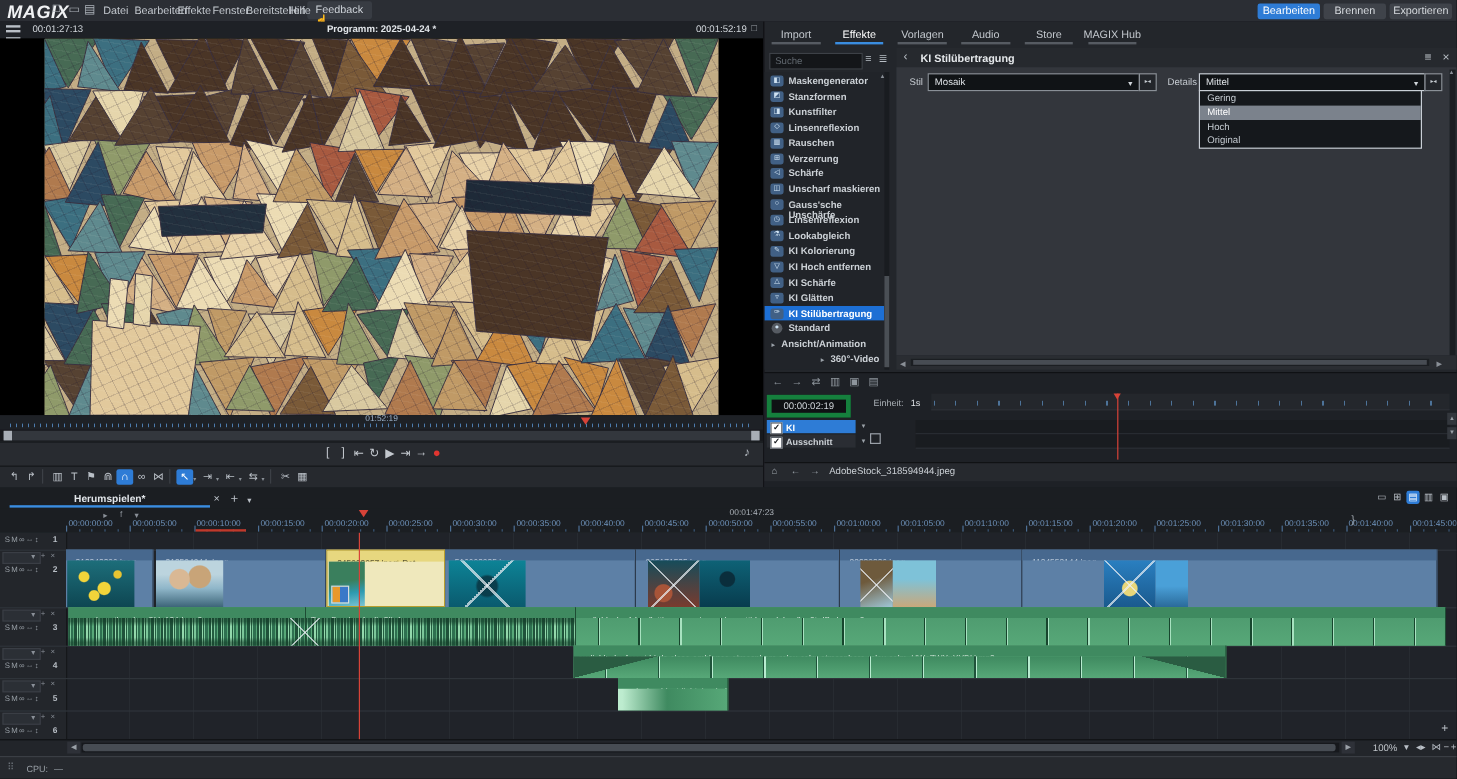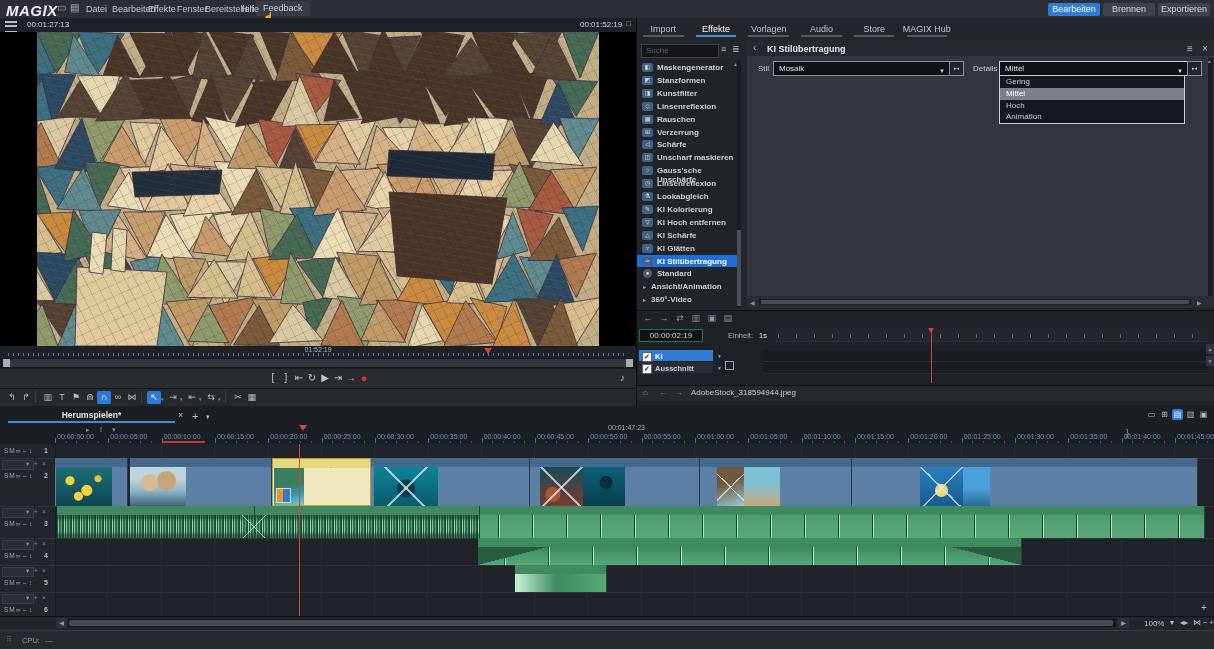--- a/index.html
+++ b/index.html
@@ -83,21 +83,21 @@
   #dhscroll{left:110px;top:278px;width:468px;height:12px;background:#2a2d32;}
   .harrow{font-size:6px;color:#8a9097;}
   #dhtrack{left:122px;top:281px;width:432px;height:6px;background:#1b1e22;}
   #dhthumb{left:124px;top:282px;width:428px;height:4px;background:#474c53;}
   #dvscroll{left:571px;top:40px;width:5px;height:238px;background:#1b1e22;}
   #dvup{left:570px;top:40px;font-size:5px;color:#8a9097;}
 
   
   #kfpanel{left:0px;top:292px;width:578px;height:96px;background:#1e2126;border-top:1px solid #0f1114;}
   .kficon{top:2px;font-size:9px;color:#8e959c;width:14px;text-align:center;}
-  #kftime{left:2px;top:18px;width:62px;height:11px;background:#0f1114;border:1px solid #15803d;font-size:8px;color:#cfd4d9;line-height:11px;text-align:center;}
+  #kftime{left:2px;top:18px;width:62px;height:11px;background:#0f1114;border:4px solid #15803d;font-size:8px;color:#cfd4d9;line-height:11px;text-align:center;}
   #kfunit{left:91px;top:20px;font-size:7.5px;color:#aab0b6;}
   #kfunitv{left:122px;top:20px;font-size:7.5px;color:#e2e6ea;}
   #kfruler{left:139px;top:17px;width:432px;height:13px;background:#24272c;border-bottom:1px solid #2c3036;}
   #kfticks{left:141px;top:23px;width:428px;height:4px;background:repeating-linear-gradient(90deg,#4d7399 0 1px,transparent 1px 18px);}
   .kfrow{position:absolute;left:2px;width:74px;height:11px;background:#2a2d33;}
   .kfrow.selected{background:#2e7cd6;}
   .kfcheck{position:absolute;left:3px;top:1.5px;width:8px;height:8px;background:#fff;border:1px solid #5a6068;font-size:7px;line-height:8px;color:#16181c;text-align:center;font-weight:bold;}
   .kflabel{position:absolute;left:16px;top:1.5px;font-size:7.5px;color:#ccd1d6;font-weight:bold;}
   .kfrow.selected .kflabel{color:#fff;}
   .kfcaret{position:absolute;font-size:5px;color:#9aa1a8;}
@@ -191,20 +191,21 @@
     <span class="abs txt" id="logo">MAGIX</span>
     <span class="abs" id="fileicons" style="left:44px;"></span>
     <span class="abs" id="menuitems"></span>
     <span class="abs txt" id="feedback" style="left:256px;"><span class="thumb">☝</span><span>Feedback</span></span>
     <span id="modebtns"></span>
   <div class="abs fileicon txt" style="left: 44px;">□</div><div class="abs fileicon txt" style="left: 57px;">▭</div><div class="abs fileicon txt" style="left: 70px;">▤</div><div class="abs menuitem txt" style="left: 86px;">Datei</div><div class="abs menuitem txt" style="left: 112px;">Bearbeiten</div><div class="abs menuitem txt" style="left: 148px;">Effekte</div><div class="abs menuitem txt" style="left: 177px;">Fenster</div><div class="abs menuitem txt" style="left: 205px;">Bereitstellen</div><div class="abs menuitem txt" style="left: 241px;">Hilfe</div><div class="abs modebtn active" style="left: 1048px; width: 52px;">Bearbeiten</div><div class="abs modebtn" style="left: 1103px; width: 52px;">Brennen</div><div class="abs modebtn" style="left: 1158px; width: 52px;">Exportieren</div></div>
 
   <div class="abs" id="pvheader"></div>
   <div class="abs" id="hamb"></div>
   <span class="abs txt tc" style="left:27px;top:20px;">00:01:27:13</span>
+  <span class="abs txt" style="left:0;top:20px;width:636px;text-align:center;font-size:8px;font-weight:bold;color:#e2e6ea;">Programm: 2025-04-24 *</span>
   <span class="abs txt tc" style="left:580px;top:20px;">00:01:52:19</span>
   <span class="abs txt" style="left:626px;top:19px;font-size:8px;color:#9aa0a7;">□</span>
 
   <div class="abs" id="pvcanvas">
     <div class="abs" id="mosaic">
       <svg id="mosvg" width="562" height="314" viewBox="0 0 562 314">
           <rect width="562" height="314" fill="#c3ad85"></rect>
           <polygon points="-6.995398094875458,0.2950452241557864 46.52669868144877,-2.8403335105815595 19.88252021374012,41.21257276650039" fill="#476a54" stroke="#3a3040" stroke-width="0.8"></polygon>
           <polygon points="0.17245351857154345,0.36538854165253687 18.21480742859126,40.14218991203202 -17.198557839427334,49.66367729777508" fill="#3c6f80" stroke="#3a3040" stroke-width="0.8"></polygon>
           <polygon points="-3.5645585938191777,41.82604029806479 38.8666070681877,42.73702870756116 16.063787259262817,93.40277342364054" fill="#2c4a62" stroke="#3a3040" stroke-width="0.8"></polygon>
@@ -488,21 +489,21 @@
           <div class="fxlabel">KI Stilübertragung</div>
         </div>
         <div class="fxitem" style="top: 207.4px;">
           <div class="fxicon round">●</div>
           <div class="fxlabel">Standard</div>
         </div>
         <div class="fxitem" style="top: 220.3px;">
           <div class="fxcaret">▸</div>
           <div class="fxlabel" style="left: 14px;">Ansicht/Animation</div>
         </div>
-        <div class="fxitem" style="top: 233.2px;">
+        <div class="fxitem" style="top: 233.2px; margin-left: 41px;">
           <div class="fxcaret">▸</div>
           <div class="fxlabel" style="left: 14px;">360°-Video</div>
         </div>
       </div>
     <div class="abs" id="fxscroll"></div>
     <div class="abs" id="fxthumb"></div>
     <span class="abs" id="fxup">▲</span>
 
     <div class="abs" id="dheader"></div>
     <span class="abs" id="dback">‹</span>
@@ -518,21 +519,21 @@
     <div class="abs kfbtn" style="left:312px;top:43px;">▸◂</div>
     <span class="abs txt flabel" style="left:336px;top:46px;">Details</span>
     <div class="abs select focused" style="left:362px;top:43px;width:182px;">
       <span>Mittel</span><span class="chev">▼</span>
     </div>
     <div class="abs kfbtn" style="left:550px;top:43px;">▸◂</div>
     <div class="abs" id="dropdown" style="left:362px;">
         <div class="ddopt">Gering</div>
         <div class="ddopt selected">Mittel</div>
         <div class="ddopt">Hoch</div>
-        <div class="ddopt">Animation</div>
+        <div class="ddopt">Original</div>
       </div>
 
     <div class="abs" id="dhscroll"></div>
     <span class="abs harrow" style="left:113px;top:281px;">◀</span>
     <div class="abs" id="dhtrack"></div>
     <div class="abs" id="dhthumb"></div>
     <span class="abs harrow" style="left:560px;top:281px;">▶</span>
     <div class="abs" id="dvscroll"></div>
     <span class="abs" id="dvup">▲</span>
 

